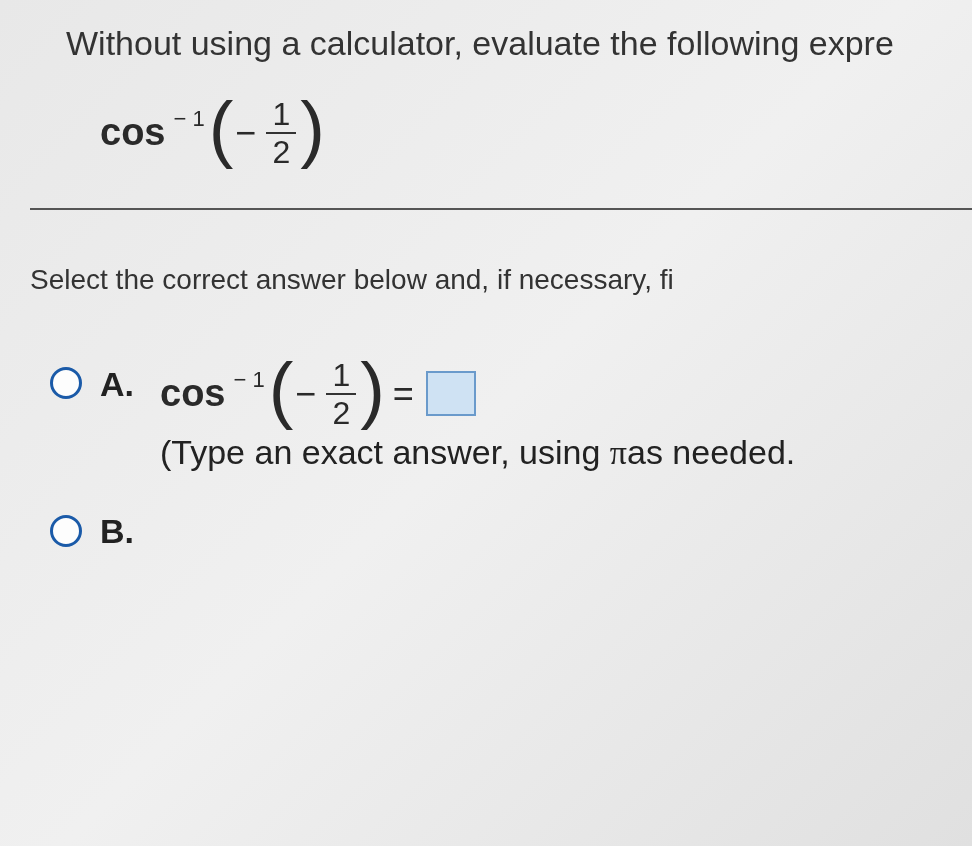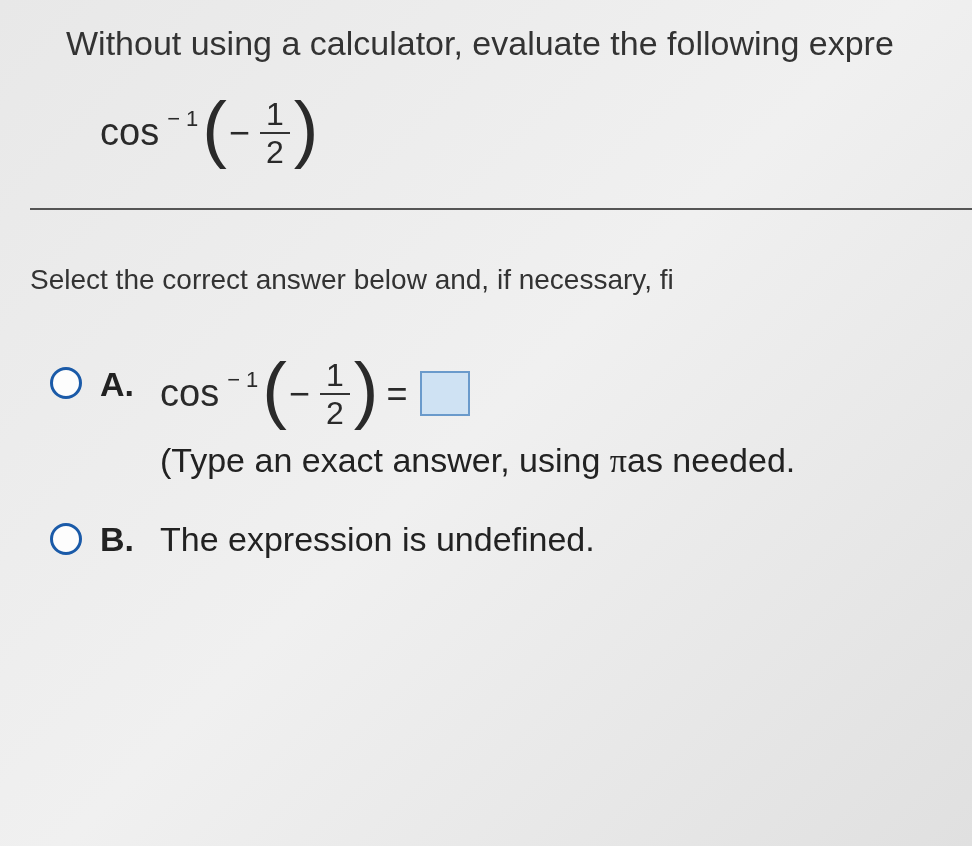--- a/index.html
+++ b/index.html
@@ -29,21 +29,21 @@
       margin-left: 70px;
       margin-bottom: 40px;
     }
     .math-expr {
       display: inline-flex;
       align-items: center;
       font-size: 38px;
       font-weight: bold;
     }
     .func-name {
-      font-weight: normal;
+      font-weight: bold;
       margin-right: 2px;
     }
     .superscript {
       font-size: 22px;
       vertical-align: super;
       margin-left: 6px;
       margin-right: 4px;
       position: relative;
       top: -14px;
       font-weight: normal;
@@ -142,21 +142,21 @@
       display: inline-block;
       width: 50px;
       height: 45px;
       background: #cfe2f3;
       border: 2px solid #6a9acb;
       vertical-align: middle;
     }
     .hint-text {
       font-size: 34px;
       color: #222;
-      margin-top: 12px;
+      margin-top: 4px;
       white-space: nowrap;
     }
     .pi-symbol {
       font-family: 'Times New Roman', serif;
     }
     .math-row {
       display: flex;
       align-items: center;
     }
   </style>
@@ -204,14 +204,13 @@
     </div>
     <div class="hint-text">
       <span>(Type an exact answer, using </span><span class="pi-symbol">π</span><span>as needed.</span>
     </div>
   </div>
 </div>
 
 <div class="option-b-row">
   <div class="radio"></div>
   <div class="option-label">B.</div>
-  <div class="option-b-text">The expression is undefined.</div>
 </div>
 
 </body></html>

